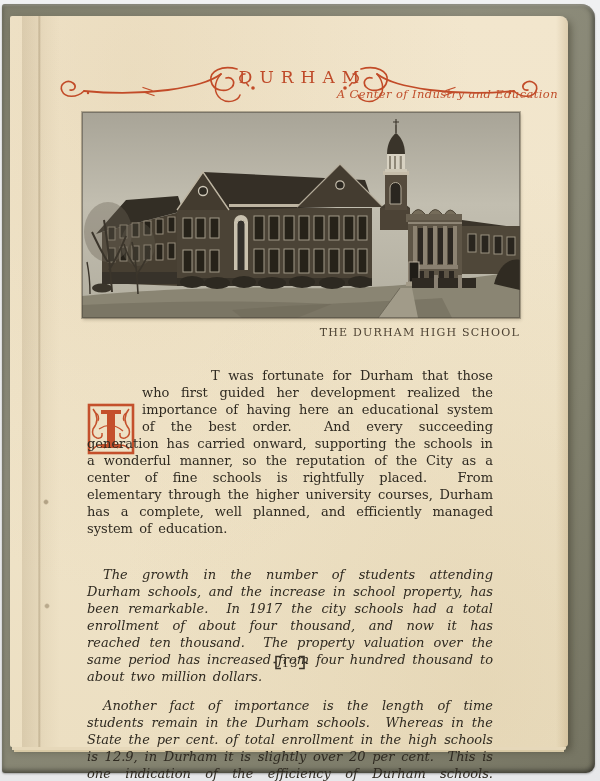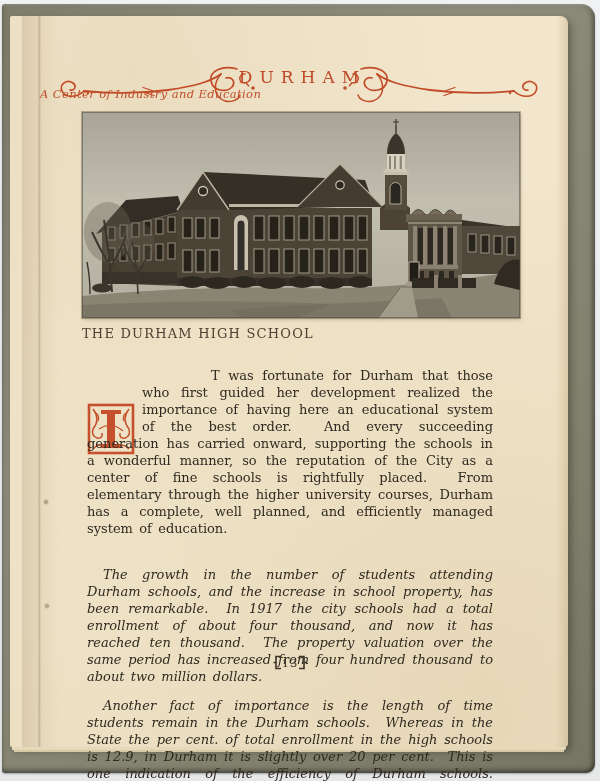--- a/index.html
+++ b/index.html
@@ -48,32 +48,32 @@
 
   
   .masthead{position:absolute;left:30px;top:46px;width:518px;height:50px;}
   .flourish{position:absolute;left:0;top:0;width:518px;height:46px;}
   .title{
     position:relative;text-align:center;margin-top:5px;
     font-size:17px;letter-spacing:7px;text-indent:7px;
     color:#bf4a29;font-weight:400;
   }
   .subtitle{
-    position:relative;text-align:left;margin-top:0;line-height:14px;
+    position:relative;text-align:right;margin-top:0;line-height:14px;
     font-size:11.5px;font-style:italic;letter-spacing:.4px;
     color:#c04f2c;
   }
 
   
   .photo{position:absolute;left:72px;top:96px;width:438px;height:206px;margin:0;
     box-shadow:0 0 0 1px rgba(70,62,48,.35), 1px 2px 3px rgba(70,60,40,.25);}
   .photo svg{display:block;width:438px;height:206px;}
   .caption{
-    position:absolute;left:72px;top:310px;width:438px;text-align:left;
-    font-size:13px;letter-spacing:1.2px;color:#4d4233;
+    position:absolute;left:72px;top:310px;width:438px;text-align:right;
+    font-size:11px;letter-spacing:1.2px;color:#4d4233;
   }
 
   
   .article{
     position:absolute;left:65px;top:322px;width:430px;
     color:#2f2a21;font-size:13px;line-height:17px;
     text-align:justify;word-spacing:2.2px;
   }
   .article p{margin:12px;white-space:pre-wrap;}
   .article p.indent{text-indent:16px;font-style:italic;}

